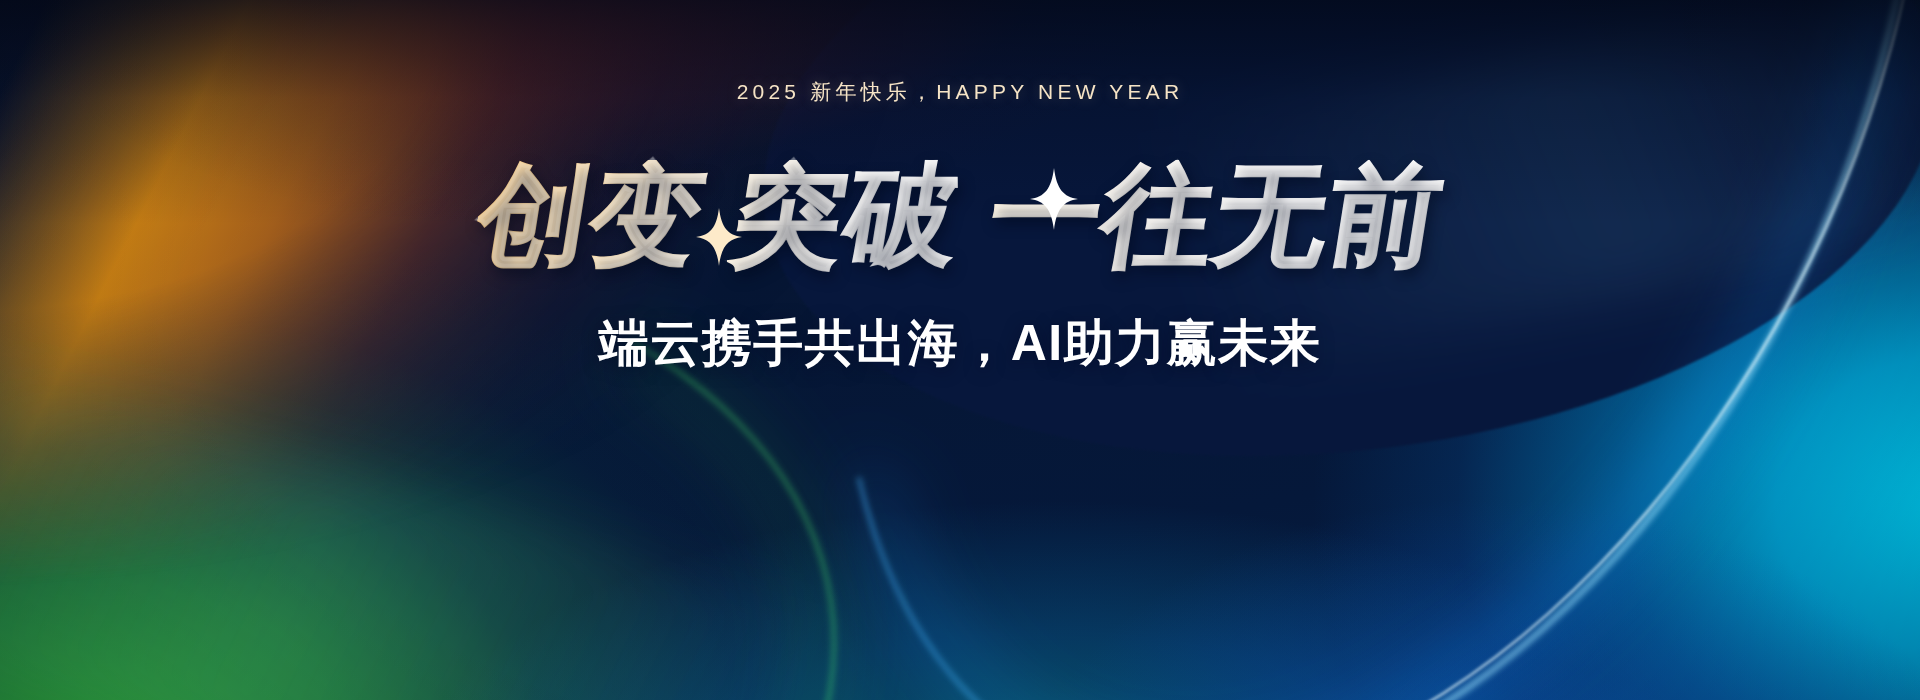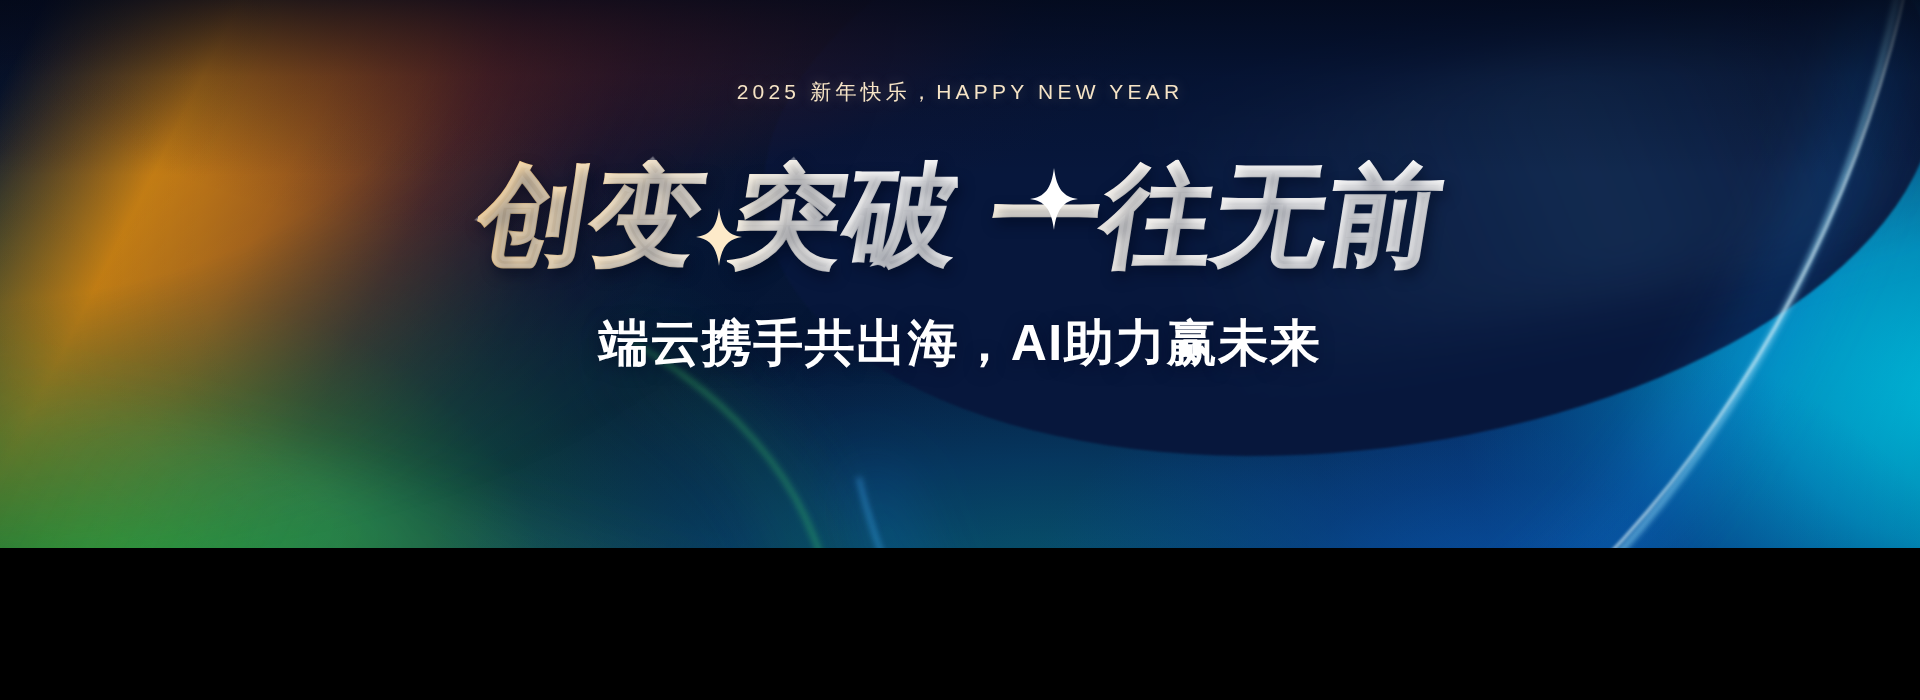--- a/index.html
+++ b/index.html
@@ -3,21 +3,21 @@
 <meta charset="utf-8">
 <style>
   html, body {
     margin: 0;
     padding: 0;
     background: #000;
   }
   #banner {
     position: relative;
     width: 1920px;
-    height: 548px;
+    height: 700px;
     overflow: hidden;
     background: #061430;
     font-family: "Liberation Sans", "DejaVu Sans", sans-serif;
     isolation: isolate;
   }
 
   
   .bg-layer {
     position: absolute;
     inset: 0;

